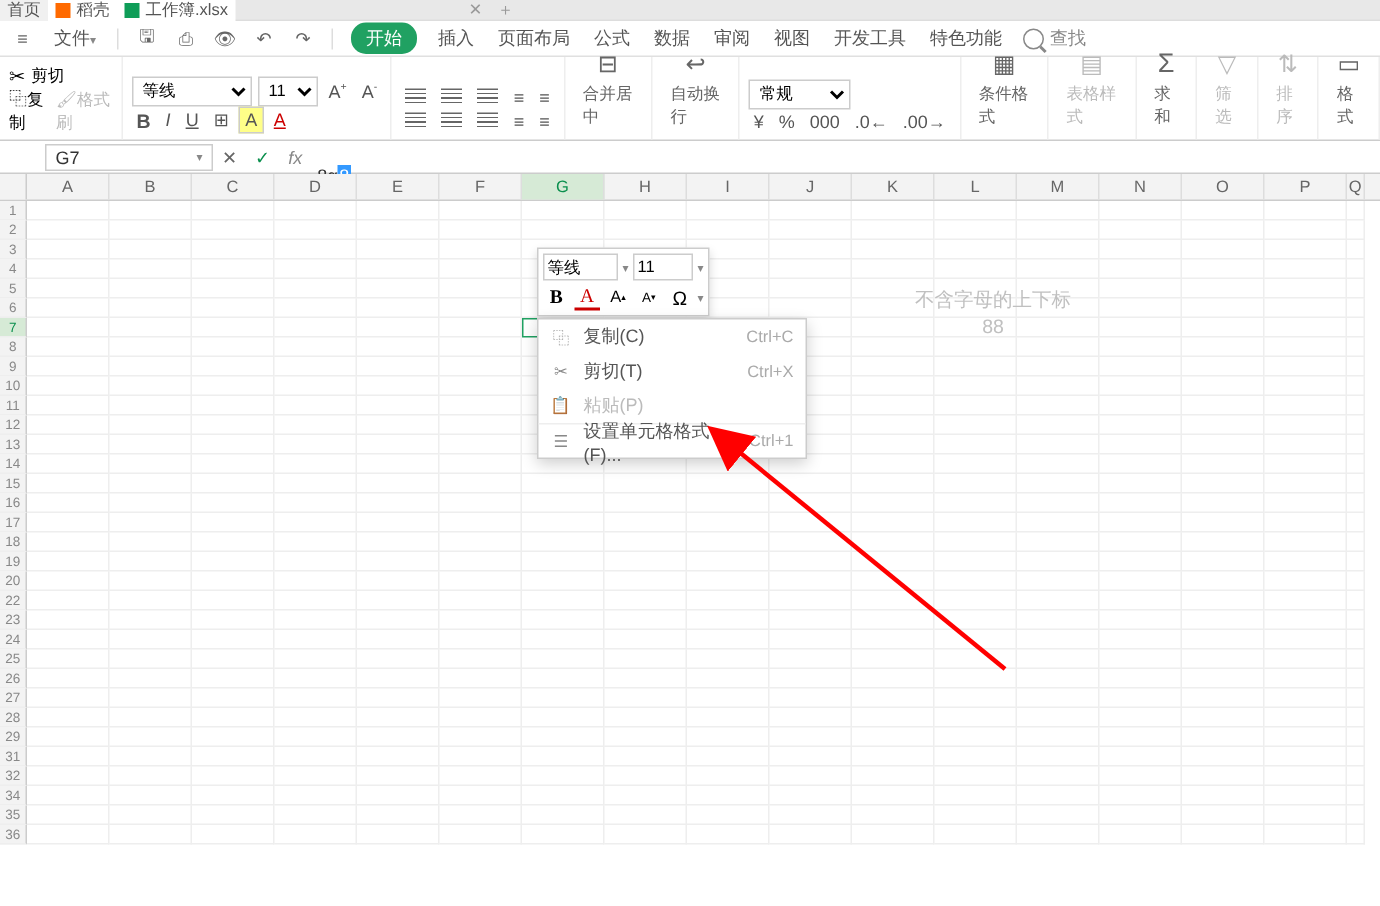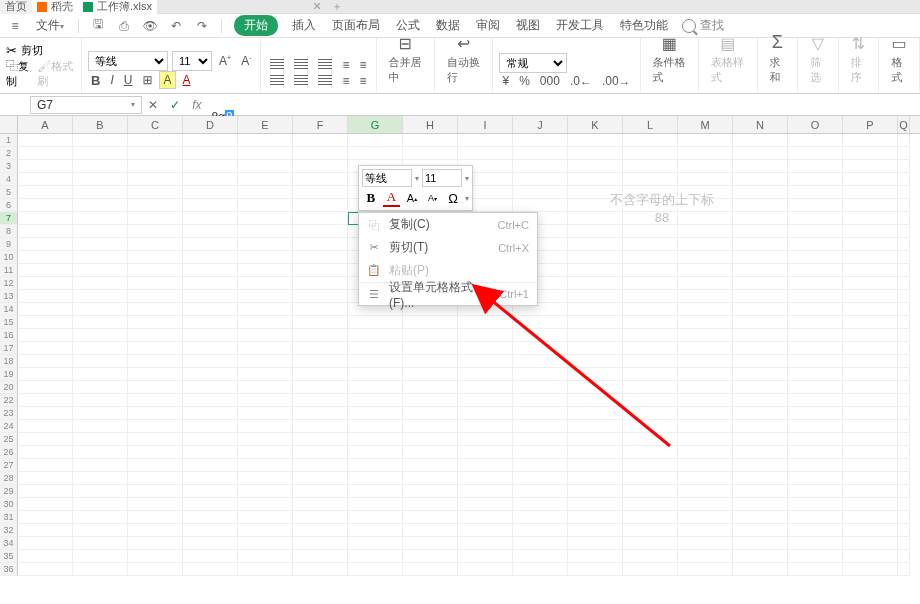--- a/index.html
+++ b/index.html
@@ -834,40 +834,20 @@
         <div class="cell"></div>
         <div class="cell"></div>
         <div class="cell"></div>
         <div class="cell"></div>
         <div class="cell"></div>
         <div class="cell"></div>
         <div class="cell"></div>
         <div class="cell" style="width: 12px;"></div>
       </div>
       <div class="row">
-        <div class="row-h">30</div>
-        <div class="cell"></div>
-        <div class="cell"></div>
-        <div class="cell"></div>
-        <div class="cell"></div>
-        <div class="cell"></div>
-        <div class="cell"></div>
-        <div class="cell"></div>
-        <div class="cell"></div>
-        <div class="cell"></div>
-        <div class="cell"></div>
-        <div class="cell"></div>
-        <div class="cell"></div>
-        <div class="cell"></div>
-        <div class="cell"></div>
-        <div class="cell"></div>
-        <div class="cell"></div>
-        <div class="cell" style="width: 12px;"></div>
-      </div>
-      <div class="row">
         <div class="row-h">31</div>
         <div class="cell"></div>
         <div class="cell"></div>
         <div class="cell"></div>
         <div class="cell"></div>
         <div class="cell"></div>
         <div class="cell"></div>
         <div class="cell"></div>
         <div class="cell"></div>
         <div class="cell"></div>

